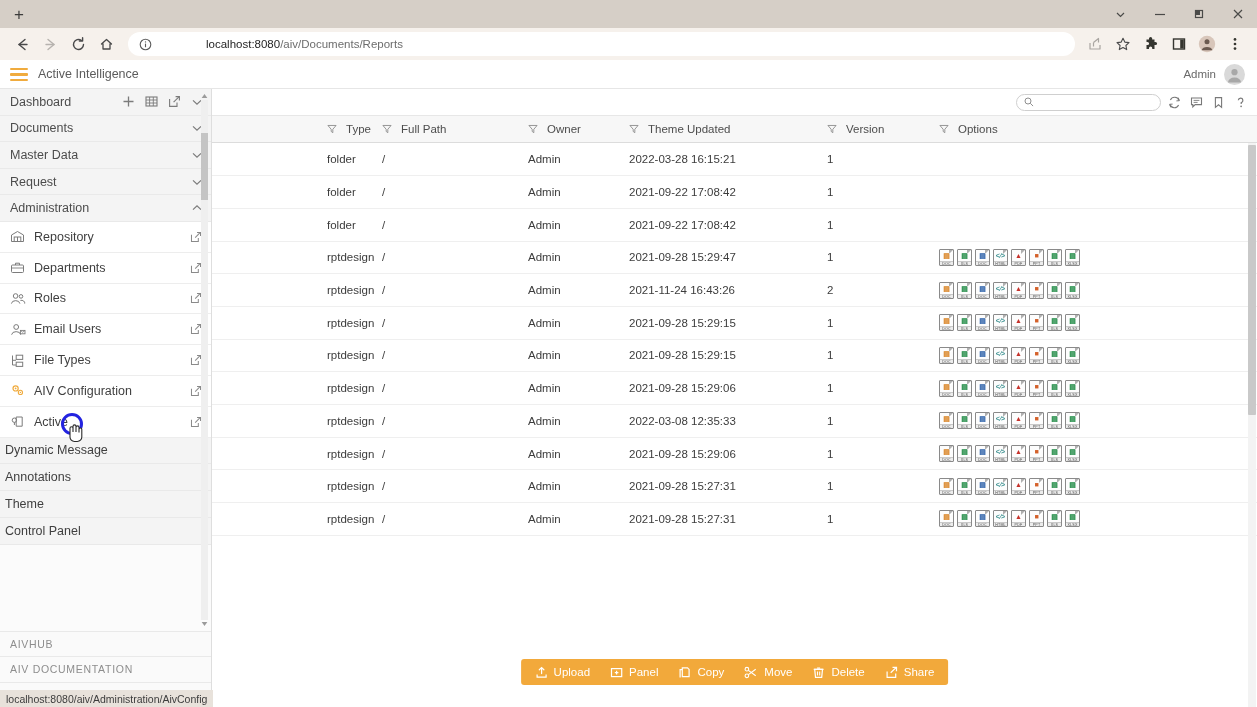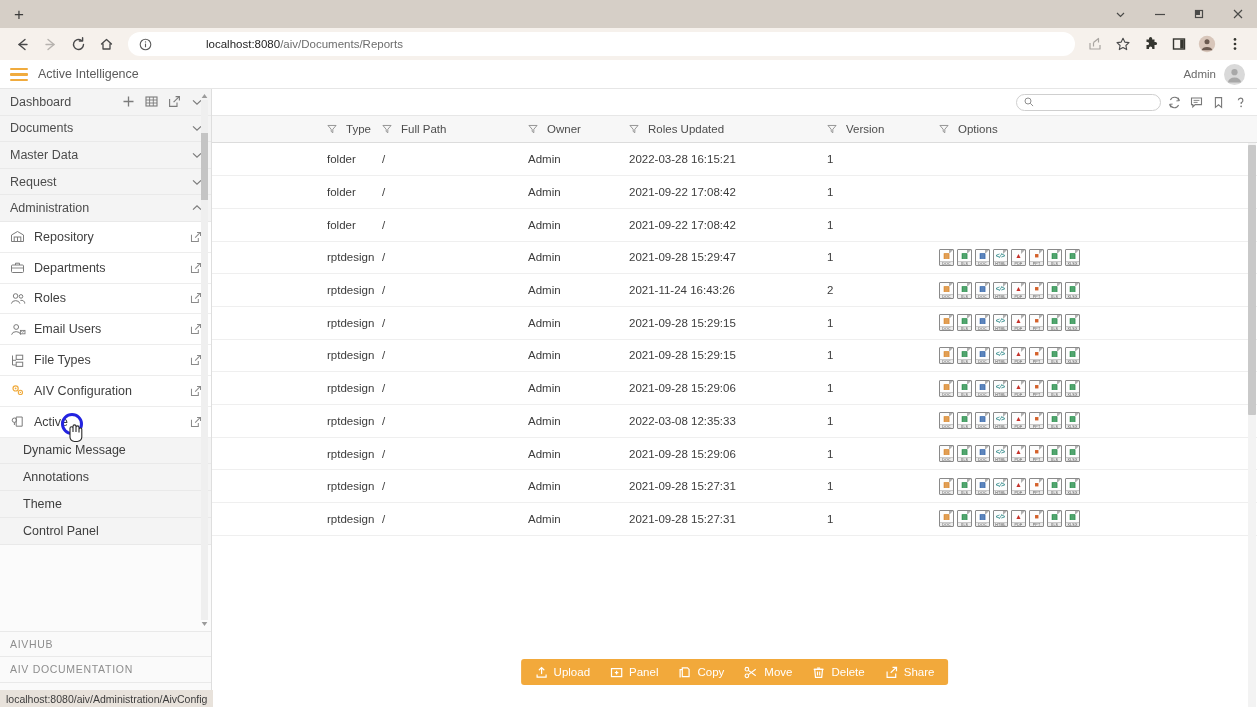--- a/index.html
+++ b/index.html
@@ -132,21 +132,21 @@
   .item-ico {
     width: 19px; flex: none; margin-right: 7px;
     display: flex; align-items: center; justify-content: center;
     color: #7c7c7c;
   }
   .item-ico.accent { color: #f0ab3e; }
   .item-label { font-size: 12.5px; color: #3f3f3f; flex: 1; }
   .item-ext { flex: none; color: #8a8a8a; display: flex; }
   .plain {
     height: 26.8px; display: flex; align-items: center;
-    padding-left: 23px; background: #f4f4f4;
+    padding-left: 5px; background: #f4f4f4;
     border-bottom: 1px solid #e9e9e9;
     font-size: 12.5px; color: #3f3f3f;
   }
   .side-foot { flex: none; }
   .foot-item {
     height: 25.5px; display: flex; align-items: center;
     padding-left: 10px; background: #fafafa;
     border-top: 1px solid #e9e9e9;
     font-size: 10.5px; color: #8d8d8d; letter-spacing: .7px;
   }
@@ -730,21 +730,21 @@
               <span>Owner</span>
             </span>
               </th>
             <th class="c-upd">
                 <span class="th-in">
               <span class="filt">
                     <svg width="10" height="10" viewBox="0 0 11 11">
                       <path d="M1 1.6 L10 1.6 L6.4 5.8 L6.4 9.6 L4.6 8.2 L4.6 5.8 Z" stroke="#8d8d8d" stroke-width="1" fill="none"></path>
                     </svg>
                   </span>
-              <span>Roles Updated</span>
+              <span>Theme Updated</span>
             </span>
               </th>
             <th class="c-ver">
                 <span class="th-in">
               <span class="filt">
                     <svg width="10" height="10" viewBox="0 0 11 11">
                       <path d="M1 1.6 L10 1.6 L6.4 5.8 L6.4 9.6 L4.6 8.2 L4.6 5.8 Z" stroke="#8d8d8d" stroke-width="1" fill="none"></path>
                     </svg>
                   </span>
               <span>Version</span>

